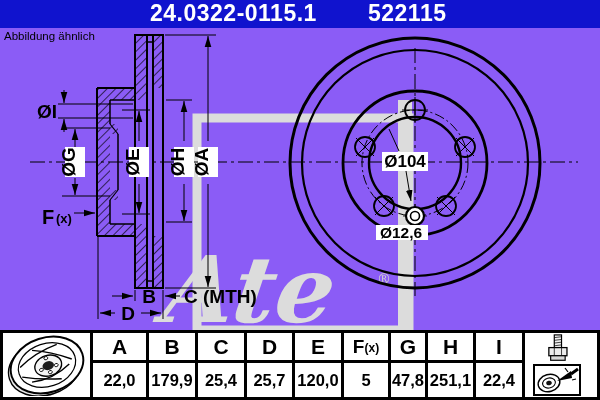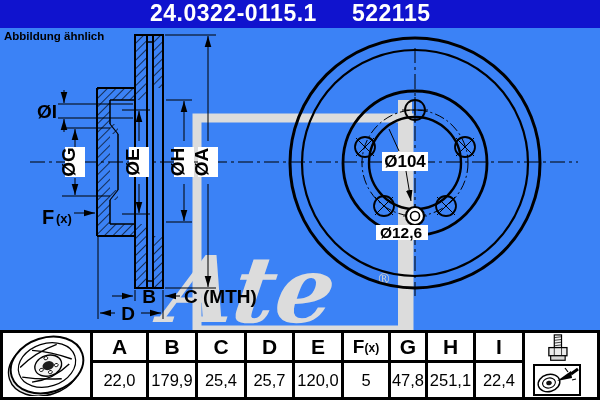--- a/index.html
+++ b/index.html
@@ -1,37 +1,37 @@
 <!DOCTYPE html>
 <html><head>
 <meta charset="utf-8">
 <style>
   html,body{margin:0;padding:0;background:#fff;}
-  #stage{position:relative;width:600px;height:400px;background:#3b82f6;overflow:hidden;
+  #stage{position:relative;width:600px;height:400px;background:#8b5cf6;overflow:hidden;
          font-family:"Liberation Sans",sans-serif;}
   
   #topbar{position:absolute;left:0;top:0;width:600px;height:28px;background:#1013CE;}
   #topbar .num{position:absolute;top:0;height:28px;line-height:27px;color:#fff;
                font-weight:bold;font-size:23px;letter-spacing:0.5px;white-space:nowrap;}
-  #pn{left:150px;} #ref{left:352px;}
+  #pn{left:150px;} #ref{left:368px;}
   
-  #note{position:absolute;left:4px;top:30px;font-size:11.5px;font-weight:bold;
+  #note{position:absolute;left:4px;top:30px;font-size:11.5px;font-weight:normal;
         line-height:12px;color:#000;}
   
   #draw{position:absolute;left:0;top:0;width:600px;height:400px;}
   text.dim{font-family:"Liberation Sans",sans-serif;font-weight:bold;fill:#000;}
   
   #spec{position:absolute;left:0;top:330px;width:600px;height:70px;border:3px solid #000;
         box-sizing:border-box;display:grid;
         grid-template-columns:87px 56px 49px 49px 48px 49px 47px 37px 48px 49px 66px;
         grid-template-rows:30px 34px;background:#fff;}
   #spec .cell{display:flex;align-items:center;justify-content:center;box-sizing:border-box;}
   #spec .vline{border-left:3px solid #000;}
   #spec .hd{border-bottom:3px solid #000;font-weight:bold;font-size:21px;}
-  #spec .val{font-weight:normal;font-size:16.5px;text-align:right;}
+  #spec .val{font-weight:bold;font-size:16.5px;text-align:right;}
   #spec .img{grid-row:1/3;}
   .suffix{font-size:12px;font-weight:bold;margin-top:2px;}
   #sprayframe{border:2px solid #000;width:48px;height:32px;box-sizing:border-box;
               display:flex;align-items:center;justify-content:center;}
 </style>
 </head>
 <body>
 
 <div id="stage">
 

